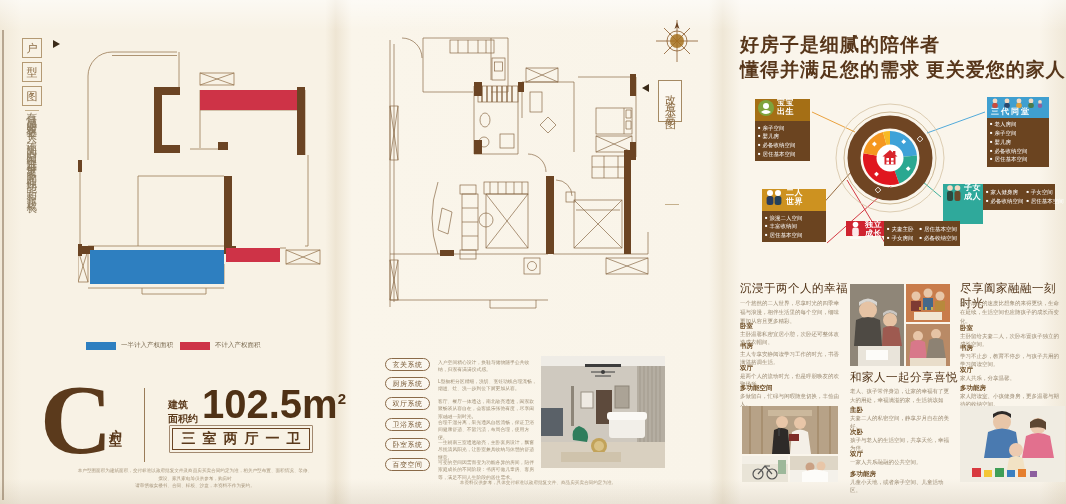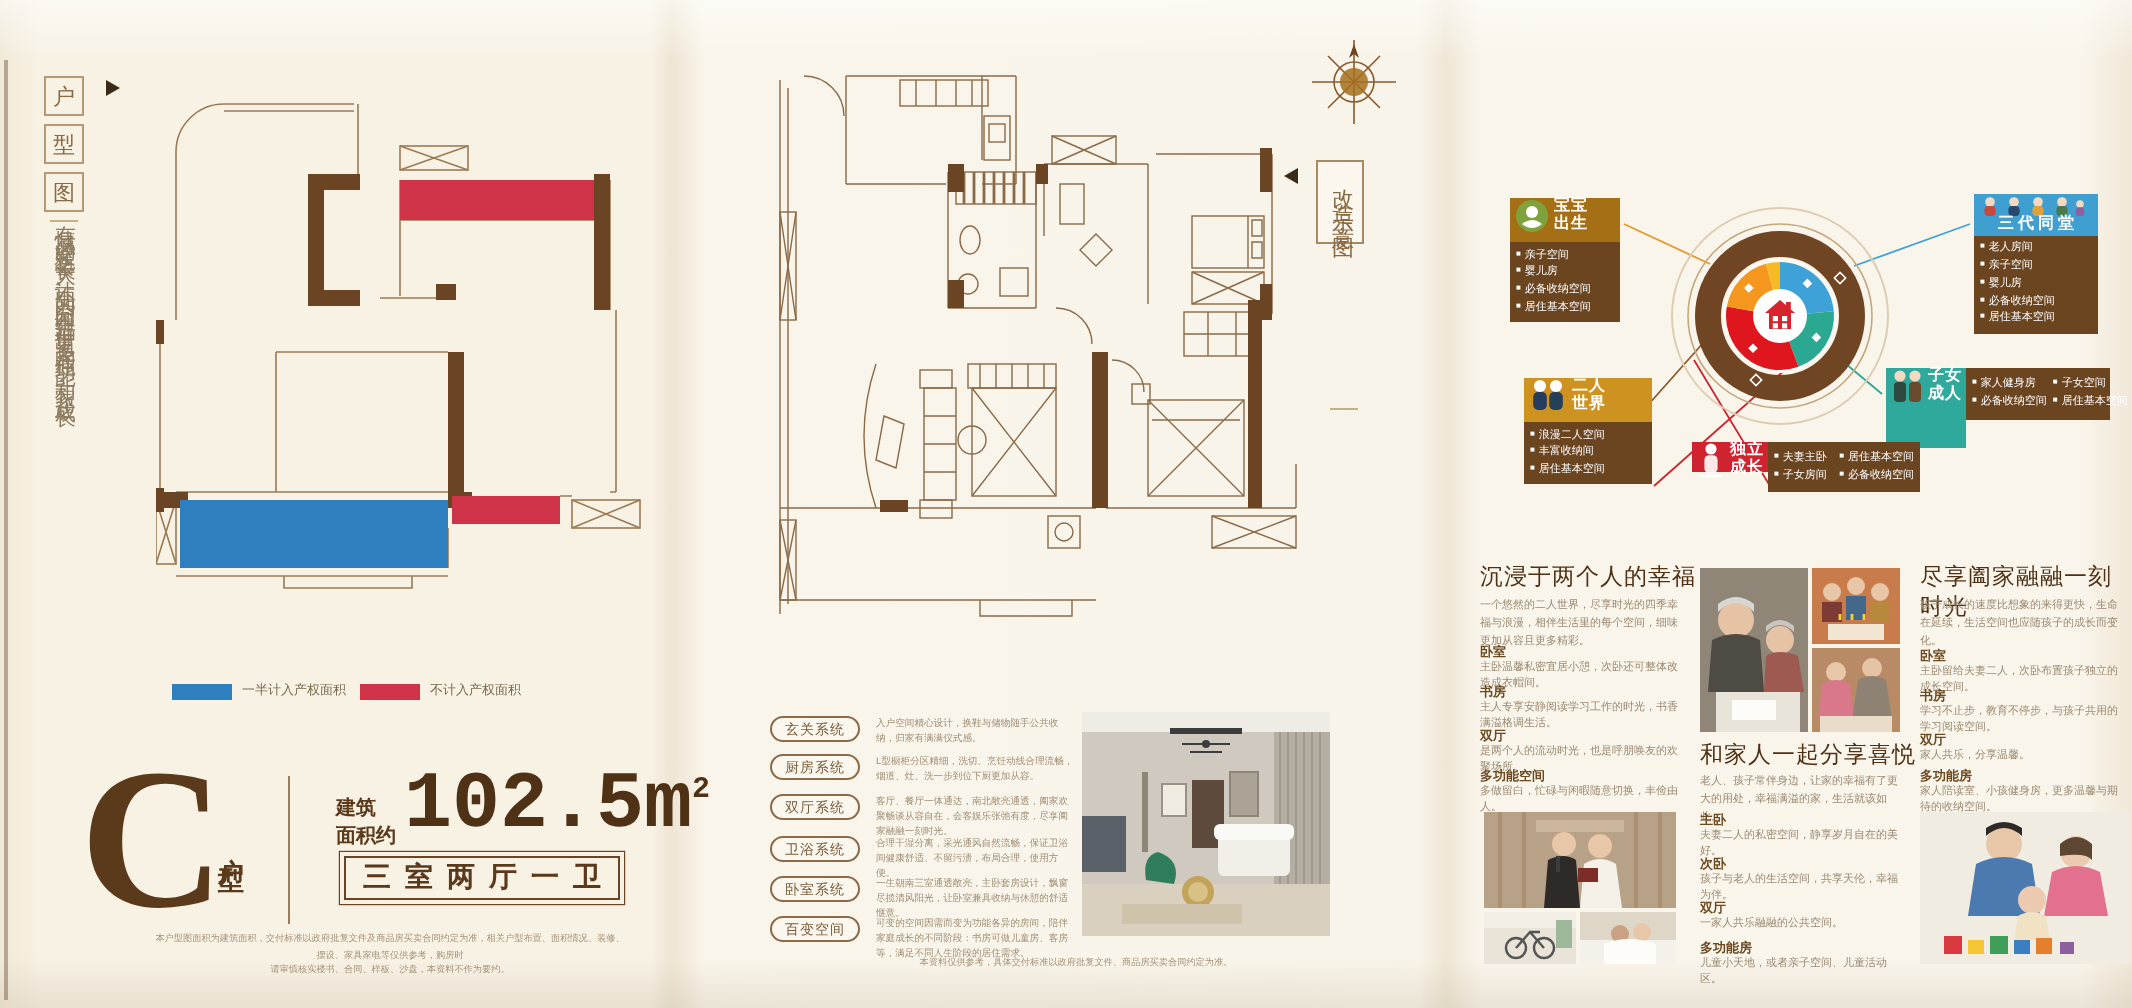--- a/index.html
+++ b/index.html
@@ -17,21 +17,21 @@
 .tri-r{width:0;height:0;border-left:7px solid #3a2a18;border-top:4.5px solid transparent;border-bottom:4.5px solid transparent}
 .tri-l{width:0;height:0;border-right:7px solid #3a2a18;border-top:4.5px solid transparent;border-bottom:4.5px solid transparent}
 
 .sw{position:absolute;width:30px;height:8px}
 .lgl{position:absolute;font-size:6.5px;color:#7a6a50}
 
 .cletter{font-family:"Liberation Serif",serif;font-size:100px;line-height:.88;color:#5b3a1c;font-weight:bold}
 .csuffix{writing-mode:vertical-rl;font-size:13px;letter-spacing:5px;color:#5b3a1c;font-weight:bold}
 .vdiv{width:1px;height:74px;background:#9a7c58}
 .areapre{font-size:10px;color:#5b3a1c;font-weight:bold;line-height:1.35}
-.areaval{font-family:Liberation Mono, monospace;font-size:40px;font-weight:bold;color:#4f3115;line-height:1}
+.areaval{font-family:Liberation Sans, sans-serif;font-size:40px;font-weight:bold;color:#4f3115;line-height:1}
 .areaval sup{font-size:15px}
 .roomsbox{width:138px;height:22px;border:1px solid #6b4423;box-shadow:0 0 0 2px #f8f2e5,0 0 0 2.6px #6b4423;display:flex;align-items:center;justify-content:center;font-family:"Liberation Serif",serif;font-size:14px;font-weight:bold;letter-spacing:7px;color:#5b3a1c;text-indent:7px}
 .fine{font-size:5px;color:#a5947a;line-height:1.7;text-align:center;transform:scale(.92);transform-origin:top center}
 
 .sysname{width:45px;height:13px;border:1px solid #8a6a48;border-radius:7px;display:flex;align-items:center;justify-content:center;font-size:7px;color:#7a5c38;letter-spacing:.5px;background:rgba(255,255,255,.25)}
 .sysdesc{font-size:5px;color:#9f8f76;line-height:1.55;width:104px;transform:scale(.96);transform-origin:top left}
 
 .head1{font-family:"Liberation Serif",serif;font-size:19px;font-weight:bold;color:#57361a;letter-spacing:1px}
 .stage-hd{display:flex;align-items:flex-start;color:#fff;height:22px;padding:0 2px}
 .stage-nm{font-size:8px;font-weight:bold;line-height:1.1;letter-spacing:.5px;margin-left:2px}
@@ -227,20 +227,22 @@
   <path d="M38,70 q-8,2 -6,14 l14,2 q4,-12 -8,-16 z" fill="#2f7d5c"></path>
   <circle cx="58" cy="90" r="8" fill="#c2a35a"></circle>
       <circle cx="58" cy="90" r="5" fill="#d9c185"></circle>
   <rect x="44" y="8" width="36" height="3" fill="#3c3c3c"></rect>
       <circle cx="62" cy="16" r="2" fill="#3c3c3c"></circle>
   <path d="M50,16 h24 M54,20 h16" stroke="#3c3c3c" stroke-width="1"></path>
   <rect x="20" y="96" width="60" height="10" fill="#cfc3ac"></rect>
 </svg>
 <div class="abs fine" style="left:408px;top:478px;width:260px">本资料仅供参考，具体交付标准以政府批复文件、商品房买卖合同约定为准。</div>
 
+<div class="abs head1" style="left:740px;top:32px">好房子是细腻的陪伴者</div>
+<div class="abs head1" style="left:740px;top:57px">懂得并满足您的需求 更关爱您的家人</div>
 
 <svg class="abs" style="left:735px;top:85px" width="330" height="180" viewBox="0 0 330 180">
   <g stroke-width=".9" fill="none">
     <line x1="77" y1="27" x2="120" y2="47" stroke="#e8972a"></line>
     <line x1="250" y1="27" x2="192" y2="48" stroke="#3ea2d8"></line>
     <line x1="206" y1="112" x2="182" y2="92" stroke="#2aa891"></line>
     <line x1="85" y1="122" x2="117" y2="86" stroke="#8a5a2b"></line>
     <line x1="92" y1="158" x2="163" y2="95" stroke="#cf2430"></line>
     <line x1="112" y1="95" x2="150" y2="158" stroke="#cf2430"></line>
   </g>
@@ -304,21 +306,21 @@
           <rect x="3.2" y="5" width="5.6" height="5" rx="2" fill="#c94a3c"></rect>
       <circle cx="18" cy="3" r="2.4" fill="#f3d9c2"></circle>
           <rect x="15.2" y="5" width="5.6" height="5" rx="2" fill="#28486e"></rect>
       <circle cx="30" cy="3" r="2.4" fill="#f3d9c2"></circle>
           <rect x="27.2" y="5" width="5.6" height="5" rx="2" fill="#e0a13b"></rect>
       <circle cx="42" cy="3" r="2.4" fill="#f3d9c2"></circle>
           <rect x="39.2" y="5" width="5.6" height="5" rx="2" fill="#4a7a4a"></rect>
       <circle cx="51" cy="4" r="1.9" fill="#f3d9c2"></circle>
           <rect x="48.8" y="5.6" width="4.4" height="4.4" rx="2" fill="#8d5f9e"></rect>
     </svg>
-    <div class="stage-nm" style="color:#fff;text-align:center;font-size:8px;letter-spacing:2px">三代同堂</div>
+    <div class="stage-nm" style="color:#fff;text-align:left;font-size:8px;letter-spacing:2px">三代同堂</div>
   </div>
   <div class="stage-bl">
     <div class="b">老人房间</div>
     <div class="b">亲子空间</div>
     <div class="b">婴儿房</div>
     <div class="b">必备收纳空间</div>
     <div class="b">居住基本空间</div>
   </div>
 </div>
 

